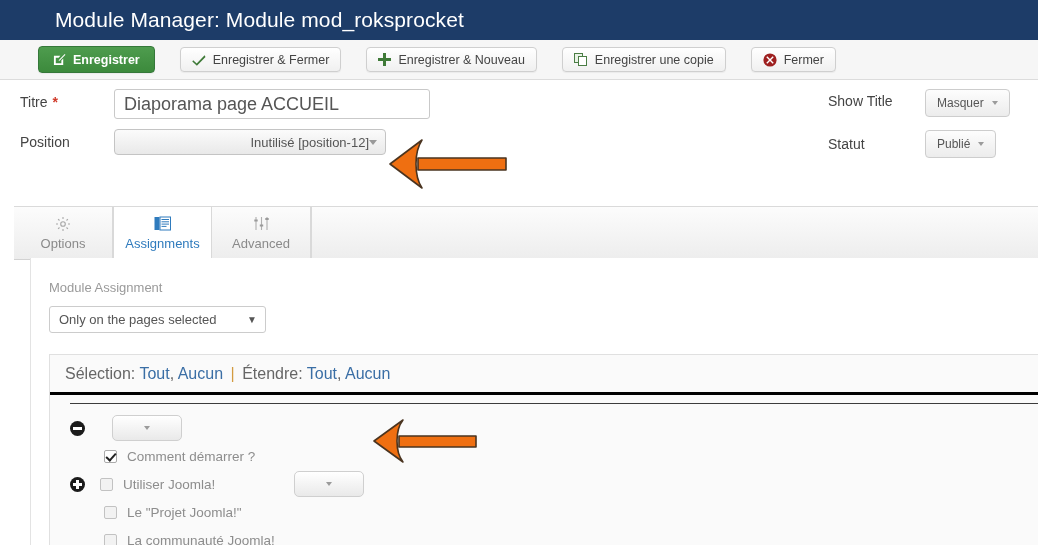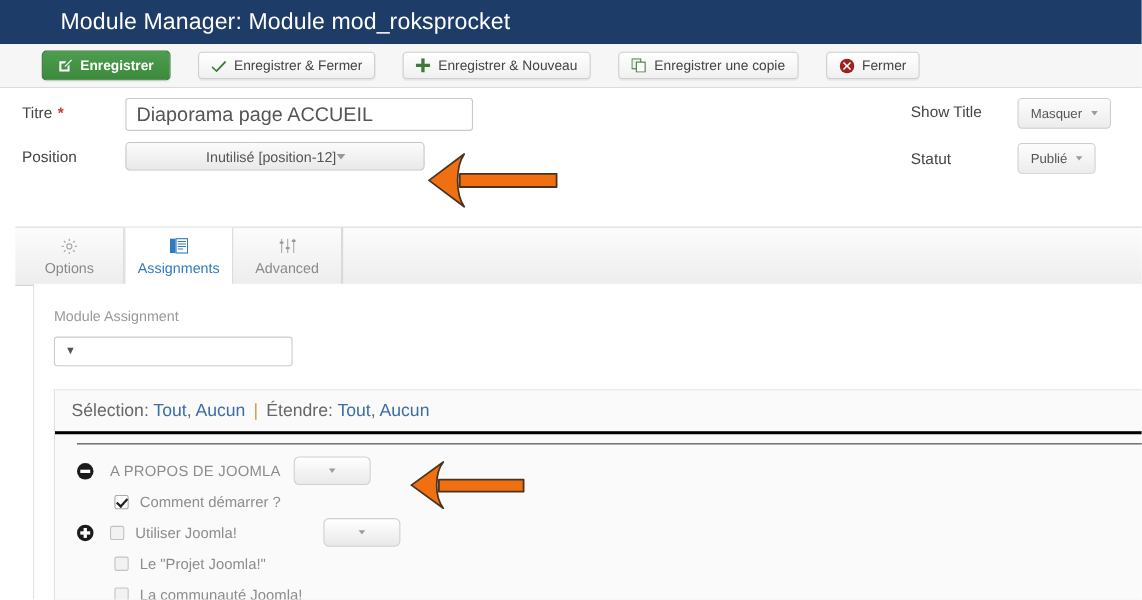--- a/index.html
+++ b/index.html
@@ -54,21 +54,21 @@
   .txtinput{
     width:316px;height:30px;box-sizing:border-box;
     border:1px solid #c9c9c9;border-radius:3px;background:#fff;
     padding:0 9px;font-family:"Liberation Sans",sans-serif;
     font-size:18px;color:#555;outline:none;
   }
   .selbox{
     width:272px;height:26px;box-sizing:border-box;
     border:1px solid #c4c4c4;border-radius:4px;
     background:linear-gradient(to bottom,#fbfbfb 0%,#e9e9e9 100%);
-    display:flex;align-items:center;justify-content:center;
+    display:flex;align-items:center;justify-content:flex-end;
     padding:0 8px 0 9px;font-size:13px;color:#555;cursor:pointer;
   }
   .caret{
     width:0;height:0;border-left:4px solid transparent;
     border-right:4px solid transparent;border-top:5px solid #999;
   }
   .minibtn{
     height:28px;box-sizing:border-box;padding:0 11px;
     border:1px solid #cdcdcd;border-radius:4px;
     background:linear-gradient(to bottom,#fdfdfd 0%,#ececec 100%);
@@ -302,41 +302,41 @@
     </div>
 
     <div class="tabfill"></div>
   </div>
 
   <div class="panel">
 
     <div class="sublabel">Module Assignment</div>
 
     <div class="assignsel">
+      <span>Only on the pages selected</span>
       <span class="caret-txt">▼</span>
     </div>
 
     <div class="listbox">
 
       <div class="selrow">
         <span>Sélection:</span>
         <a>Tout</a><span>,</span>
         <a>Aucun</a>
         <span class="sep">|</span>
         <span>Étendre:</span>
         <a>Tout</a><span>,</span>
         <a>Aucun</a>
       </div>
 
       <div class="tree">
         <hr>
 
         <div class="titem">
           <span class="pmicon" style="margin-right:15px;"></span>
-          <span class="tlabel cap">A PROPOS DE JOOMLA</span>
           <span class="dropbtn" style="margin-left:12px;">
             <span class="caret-sm"></span>
           </span>
         </div>
 
         <div class="titem" style="padding-left:34px;">
           <span class="cbx on" style="margin-right:10px;"></span>
           <span class="tlabel">Comment démarrer ?</span>
         </div>
 

